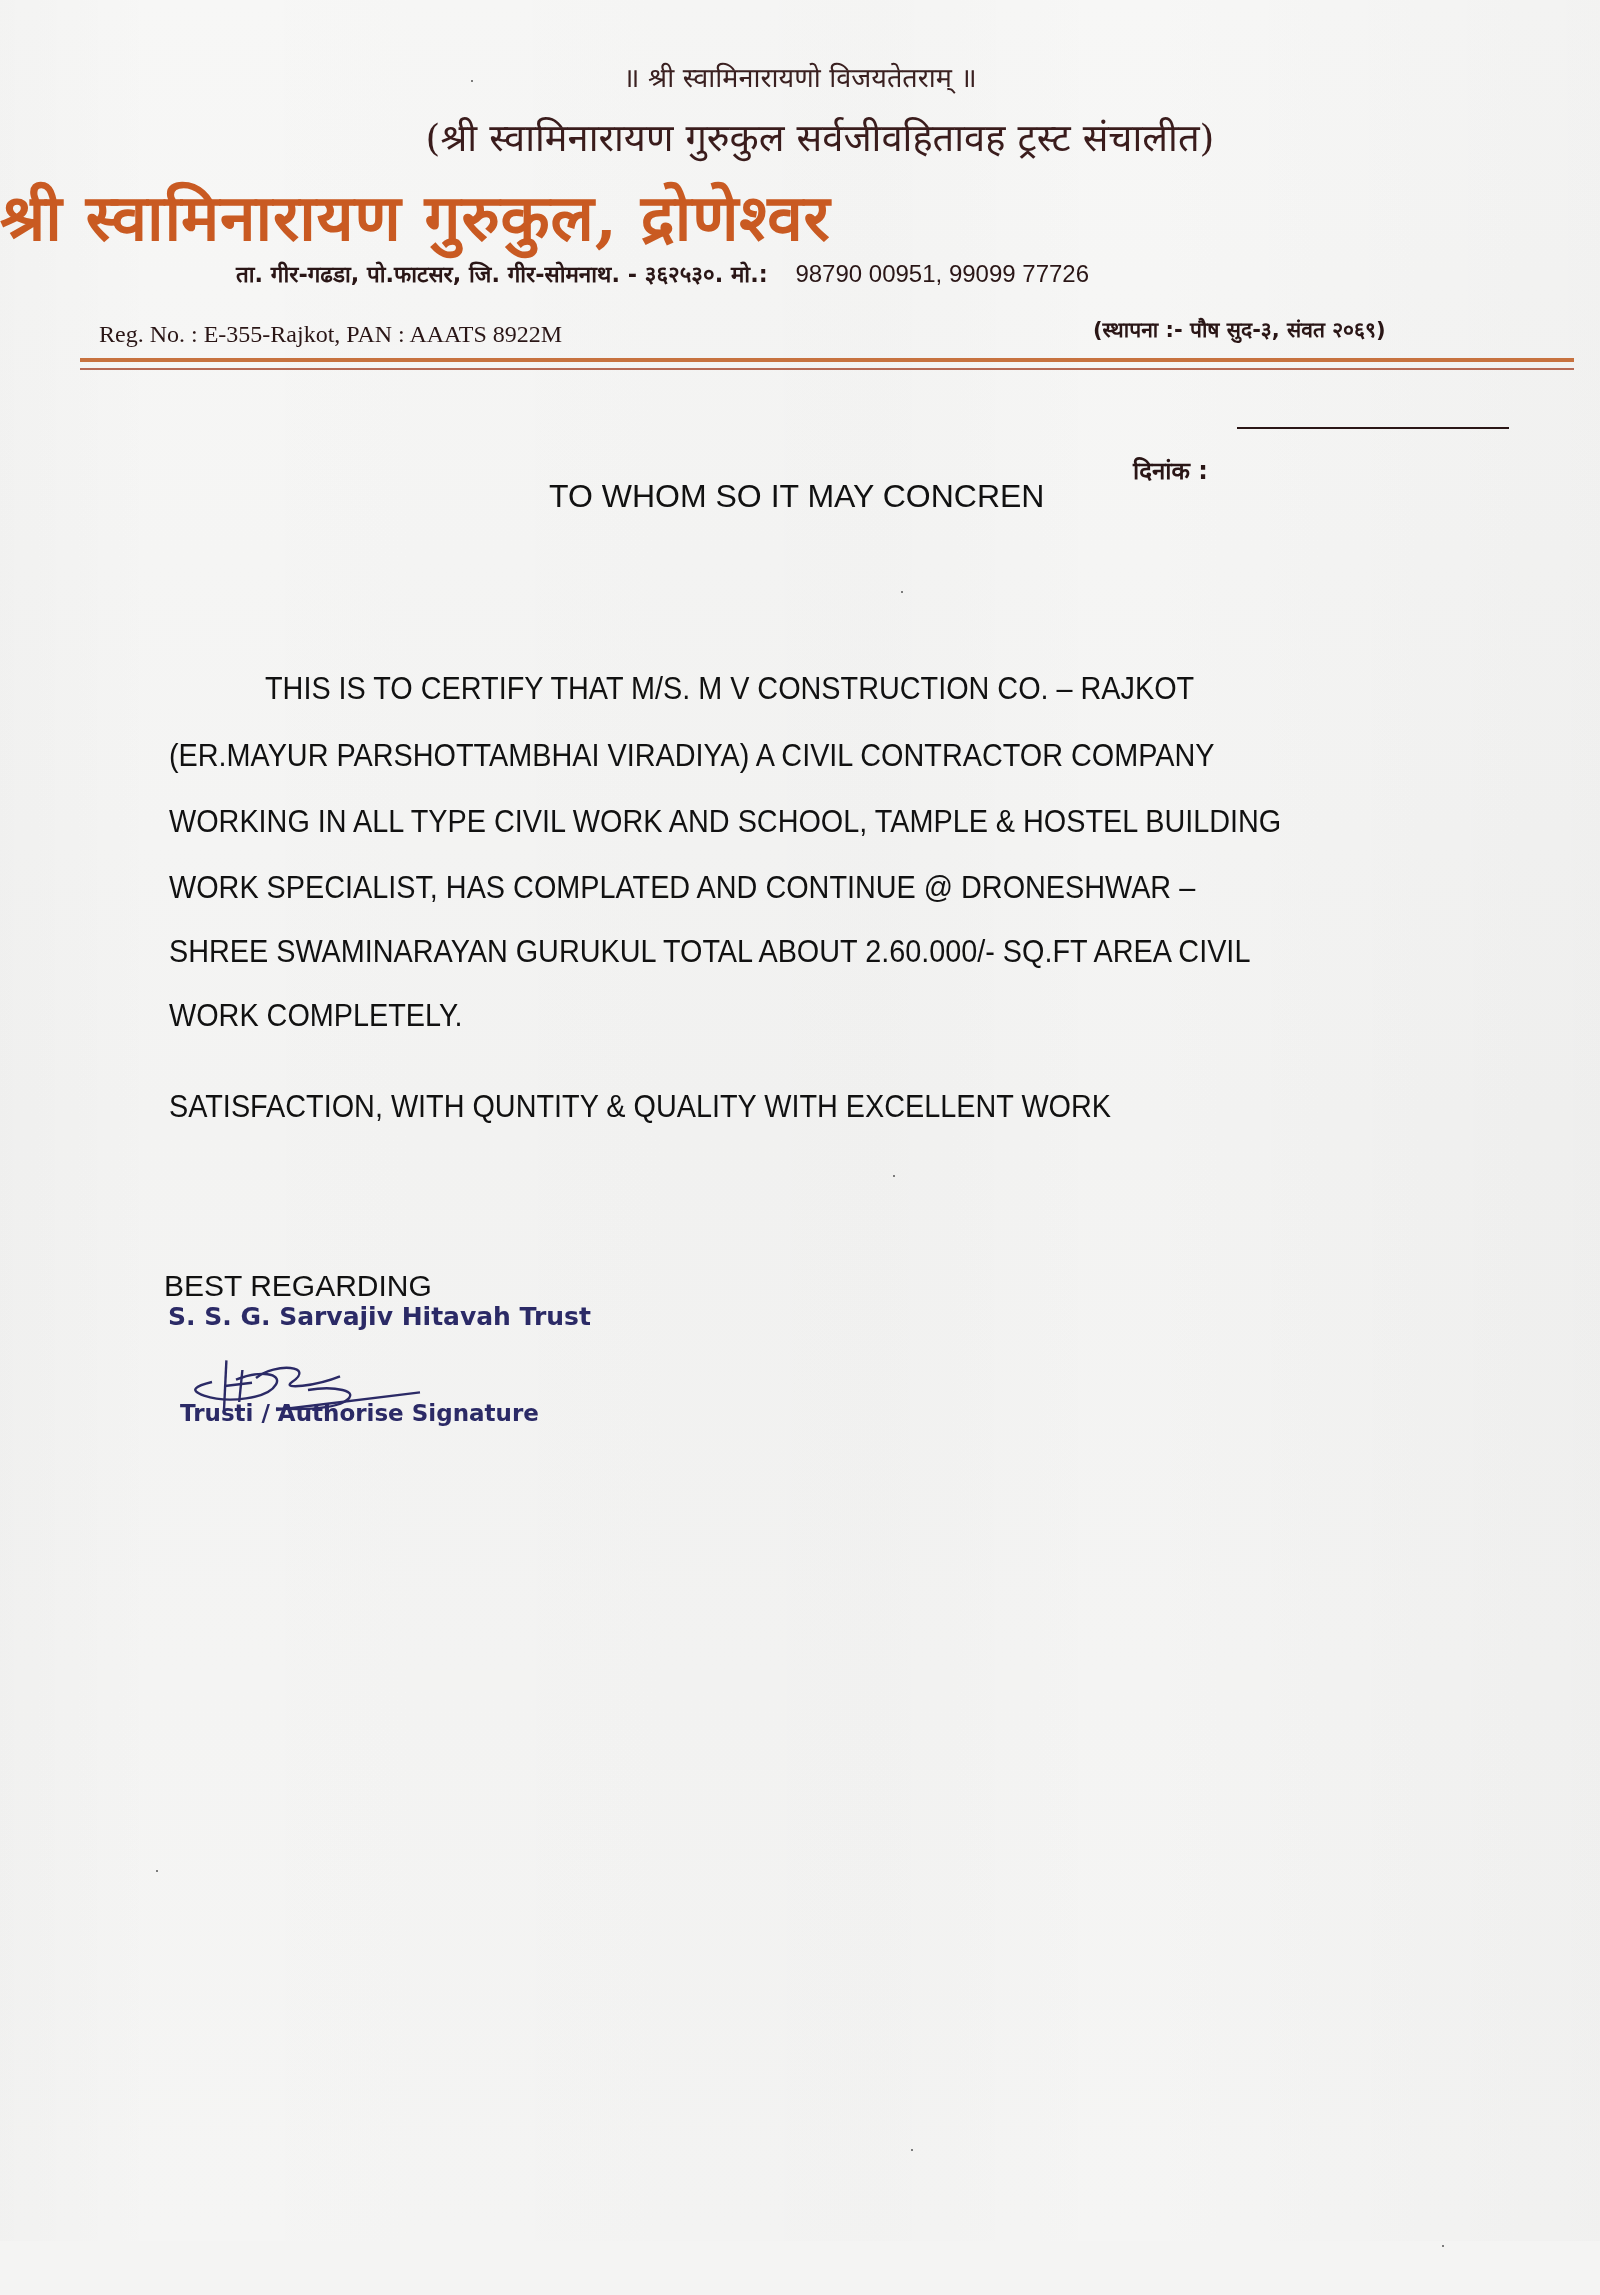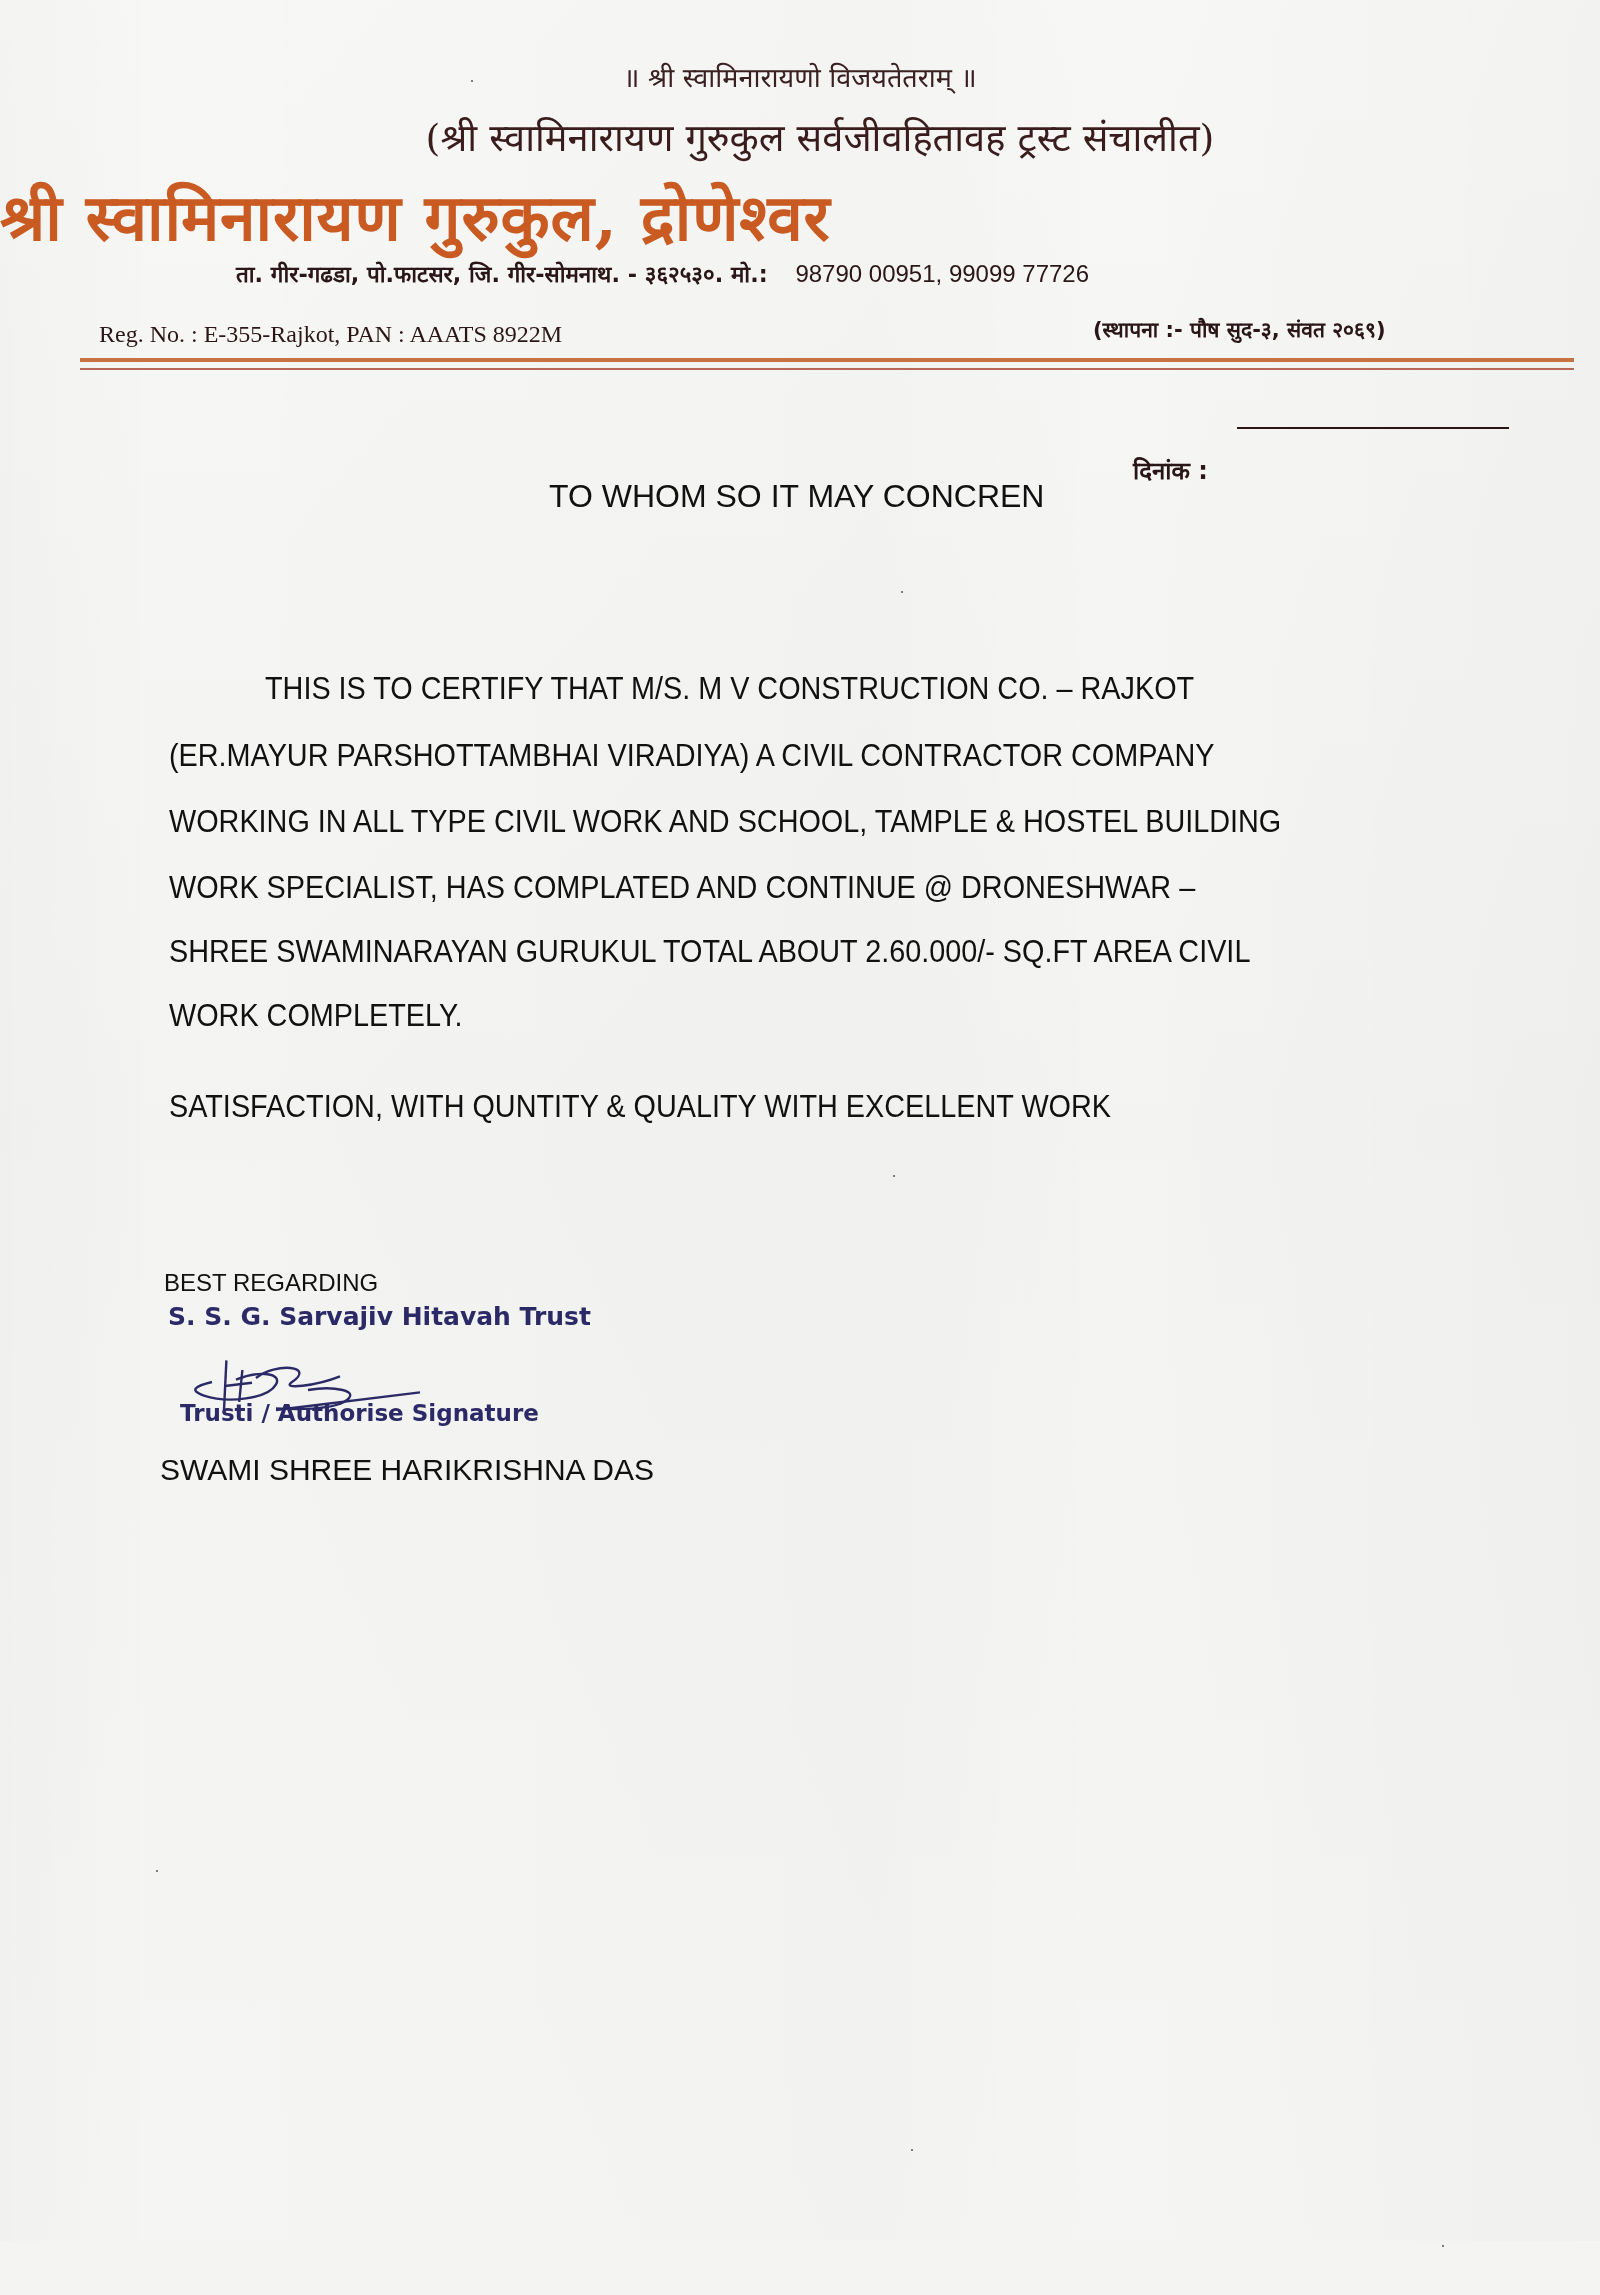--- a/index.html
+++ b/index.html
@@ -116,21 +116,21 @@
     .l2 { left: 169px; top: 737px; }
     .l3 { left: 169px; top: 803px; }
     .l4 { left: 169px; top: 869px; }
     .l5 { left: 169px; top: 933px; }
     .l6 { left: 169px; top: 997px; }
     .l7 { left: 169px; top: 1088px; }
 
     
     .closing {
       left: 164px; top: 1269px;
-      font-size: 24px;
+      font-size: 30px;
       color: #111;
     }
     .trust-stamp {
       left: 168px; top: 1302px;
       font-family: "DejaVu Sans", sans-serif;
       font-weight: bold;
       font-size: 25px;
       color: #2b2a66;
     }
     .signature {
@@ -199,21 +199,20 @@
     <path d="M40 45 C 20 50, 10 55, 30 62 C 60 72, 110 66, 120 48 C 128 34, 100 30, 70 42" fill="none" stroke="#2b2a66" stroke-width="3"></path>
     <path d="M58 18 L 55 80" fill="none" stroke="#2b2a66" stroke-width="3"></path>
     <path d="M78 30 L 74 70" fill="none" stroke="#2b2a66" stroke-width="3"></path>
     <path d="M56 50 L 90 46" fill="none" stroke="#2b2a66" stroke-width="3"></path>
     <path d="M95 40 C 120 20, 170 25, 140 45 C 125 55, 170 50, 200 38" fill="none" stroke="#2b2a66" stroke-width="3"></path>
     <path d="M160 55 C 190 50, 230 55, 205 70 C 190 78, 160 80, 120 78" fill="none" stroke="#2b2a66" stroke-width="3"></path>
     <path d="M120 80 L 300 58" fill="none" stroke="#2b2a66" stroke-width="3"></path>
   </svg>
 
   <div class="abs auth-sign">Trusti / Authorise Signature</div>
-  <div class="abs signatory">SWAMI SHREE HARIKRISHNA DAS</div>
 
   <div class="speck" style="left:471px;top:80px;"></div>
   <div class="speck" style="left:901px;top:591px;"></div>
   <div class="speck" style="left:893px;top:1175px;"></div>
   <div class="speck" style="left:156px;top:1870px;"></div>
   <div class="speck" style="left:911px;top:2149px;"></div>
   <div class="speck" style="left:1442px;top:2245px;"></div>
 </div>
 
 

